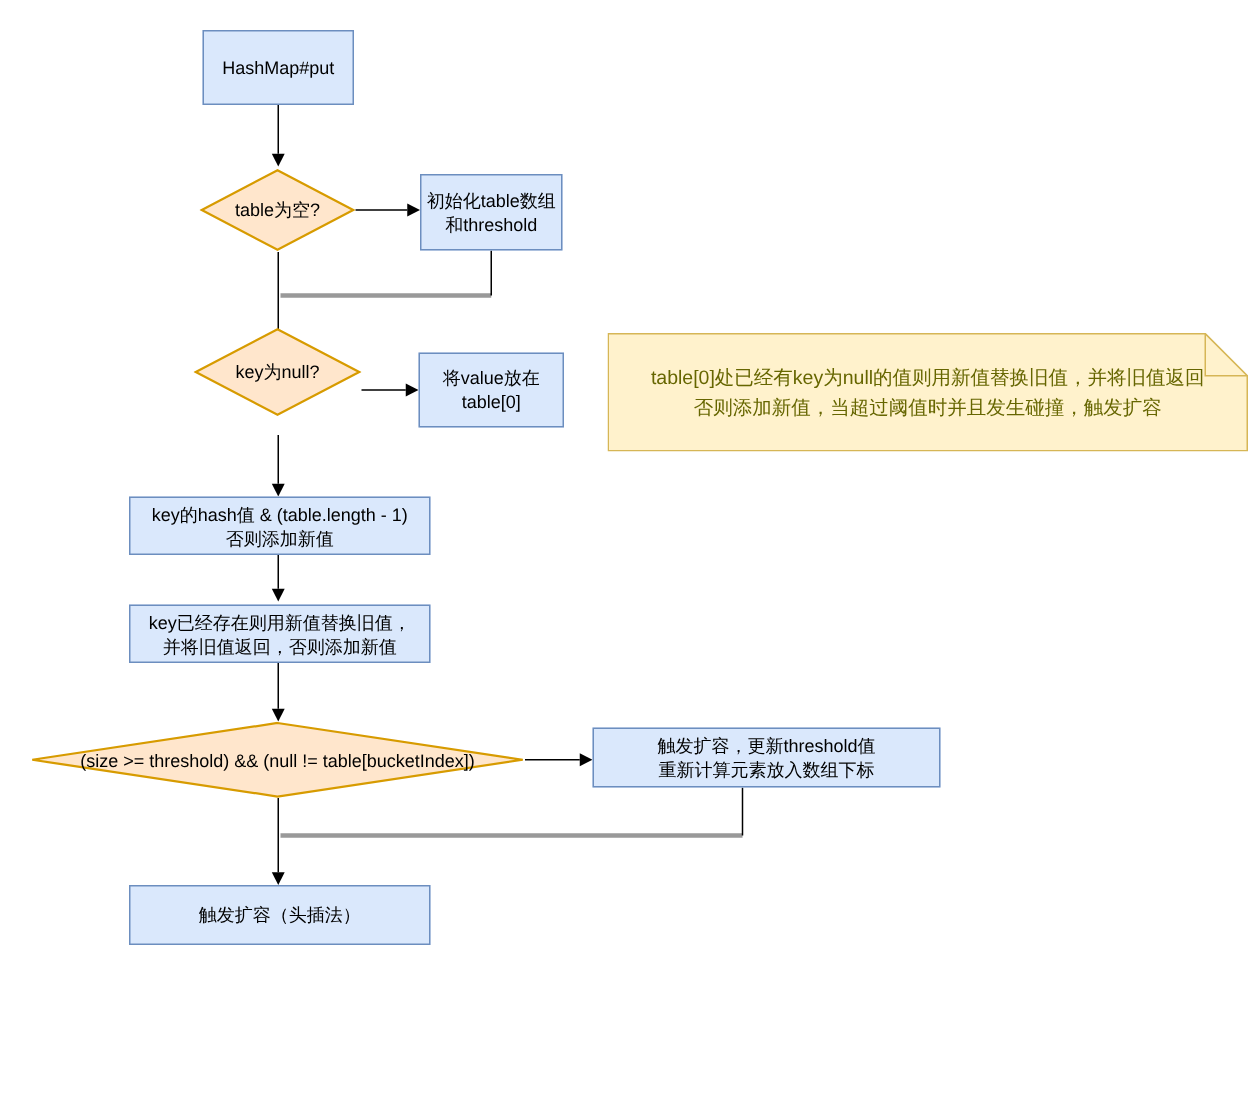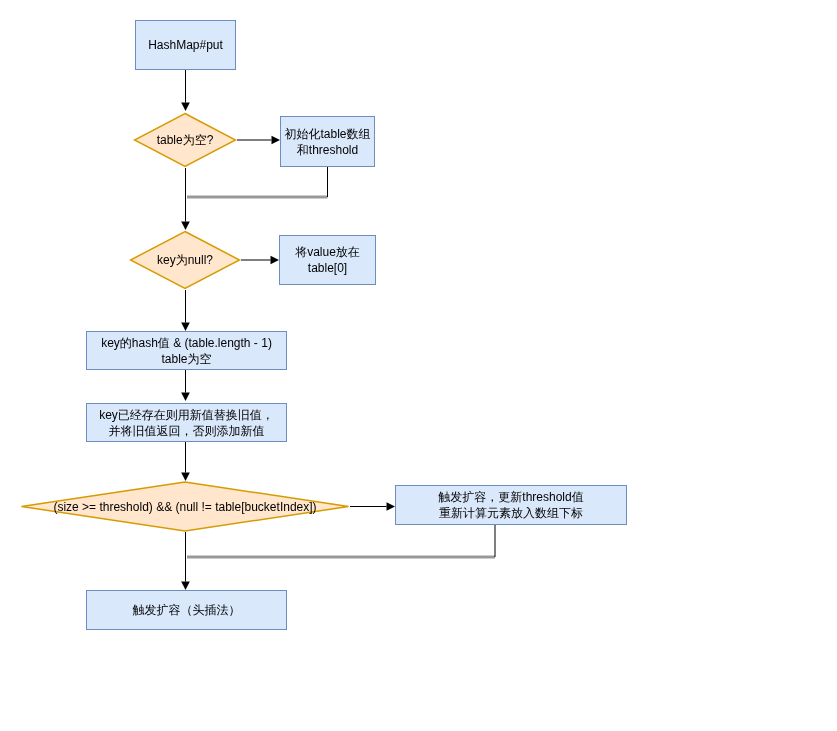--- a/index.html
+++ b/index.html
@@ -79,39 +79,49 @@
     <div class="lbl">table为空?</div>
   </div>
 
   <div class="node rect" style="left:280px;top:116px;width:95px;height:51px">
     <div class="lbl">
       <div>初始化table数组</div>
       <div>和threshold</div>
     </div>
   </div>
 
-  <div class="node diamond" style="left:129px;top:230px;width:112px;height:60px">
+  <div class="node diamond" style="left:129px;top:218px;width:112px;height:60px">
     <svg width="112" height="60">
       <polygon points="56,1.5 110.5,30 56,58.5 1.5,30" fill="#FFE6CC" stroke="#D79B00" stroke-width="1.5"></polygon>
     </svg>
     <div class="lbl">key为null?</div>
   </div>
 
   <div class="node rect" style="left:279px;top:235px;width:97px;height:50px">
     <div class="lbl">
       <div>将value放在</div>
       <div>table[0]</div>
     </div>
   </div>
 
+  <div class="notewrap" style="left:405px;top:222px;width:427px;height:79px">
+    <svg width="427" height="79">
+      <path d="M0.5,0.5 L398.5,0.5 L426.5,28.5 L426.5,78.5 L0.5,78.5 Z" fill="#FFF2CC" stroke="#D6B656"></path>
+      <path d="M398.5,0.5 L398.5,28.5 L426.5,28.5 Z" fill="#FFF2CC" stroke="#D6B656"></path>
+    </svg>
+    <div class="notetext">
+      <div>table[0]处已经有key为null的值则用新值替换旧值，并将旧值返回</div>
+      <div>否则添加新值，当超过阈值时并且发生碰撞，触发扩容</div>
+    </div>
+  </div>
 
   <div class="node rect" style="left:86px;top:331px;width:201px;height:39px">
     <div class="lbl">
       <div>key的hash值 &amp; (table.length - 1)</div>
-      <div>table为空</div>
+      <div>否则添加新值</div>
     </div>
   </div>
 
   <div class="node rect" style="left:86px;top:403px;width:201px;height:39px">
     <div class="lbl">
       <div>key已经存在则用新值替换旧值，</div>
       <div>并将旧值返回，否则添加新值</div>
     </div>
   </div>
 

